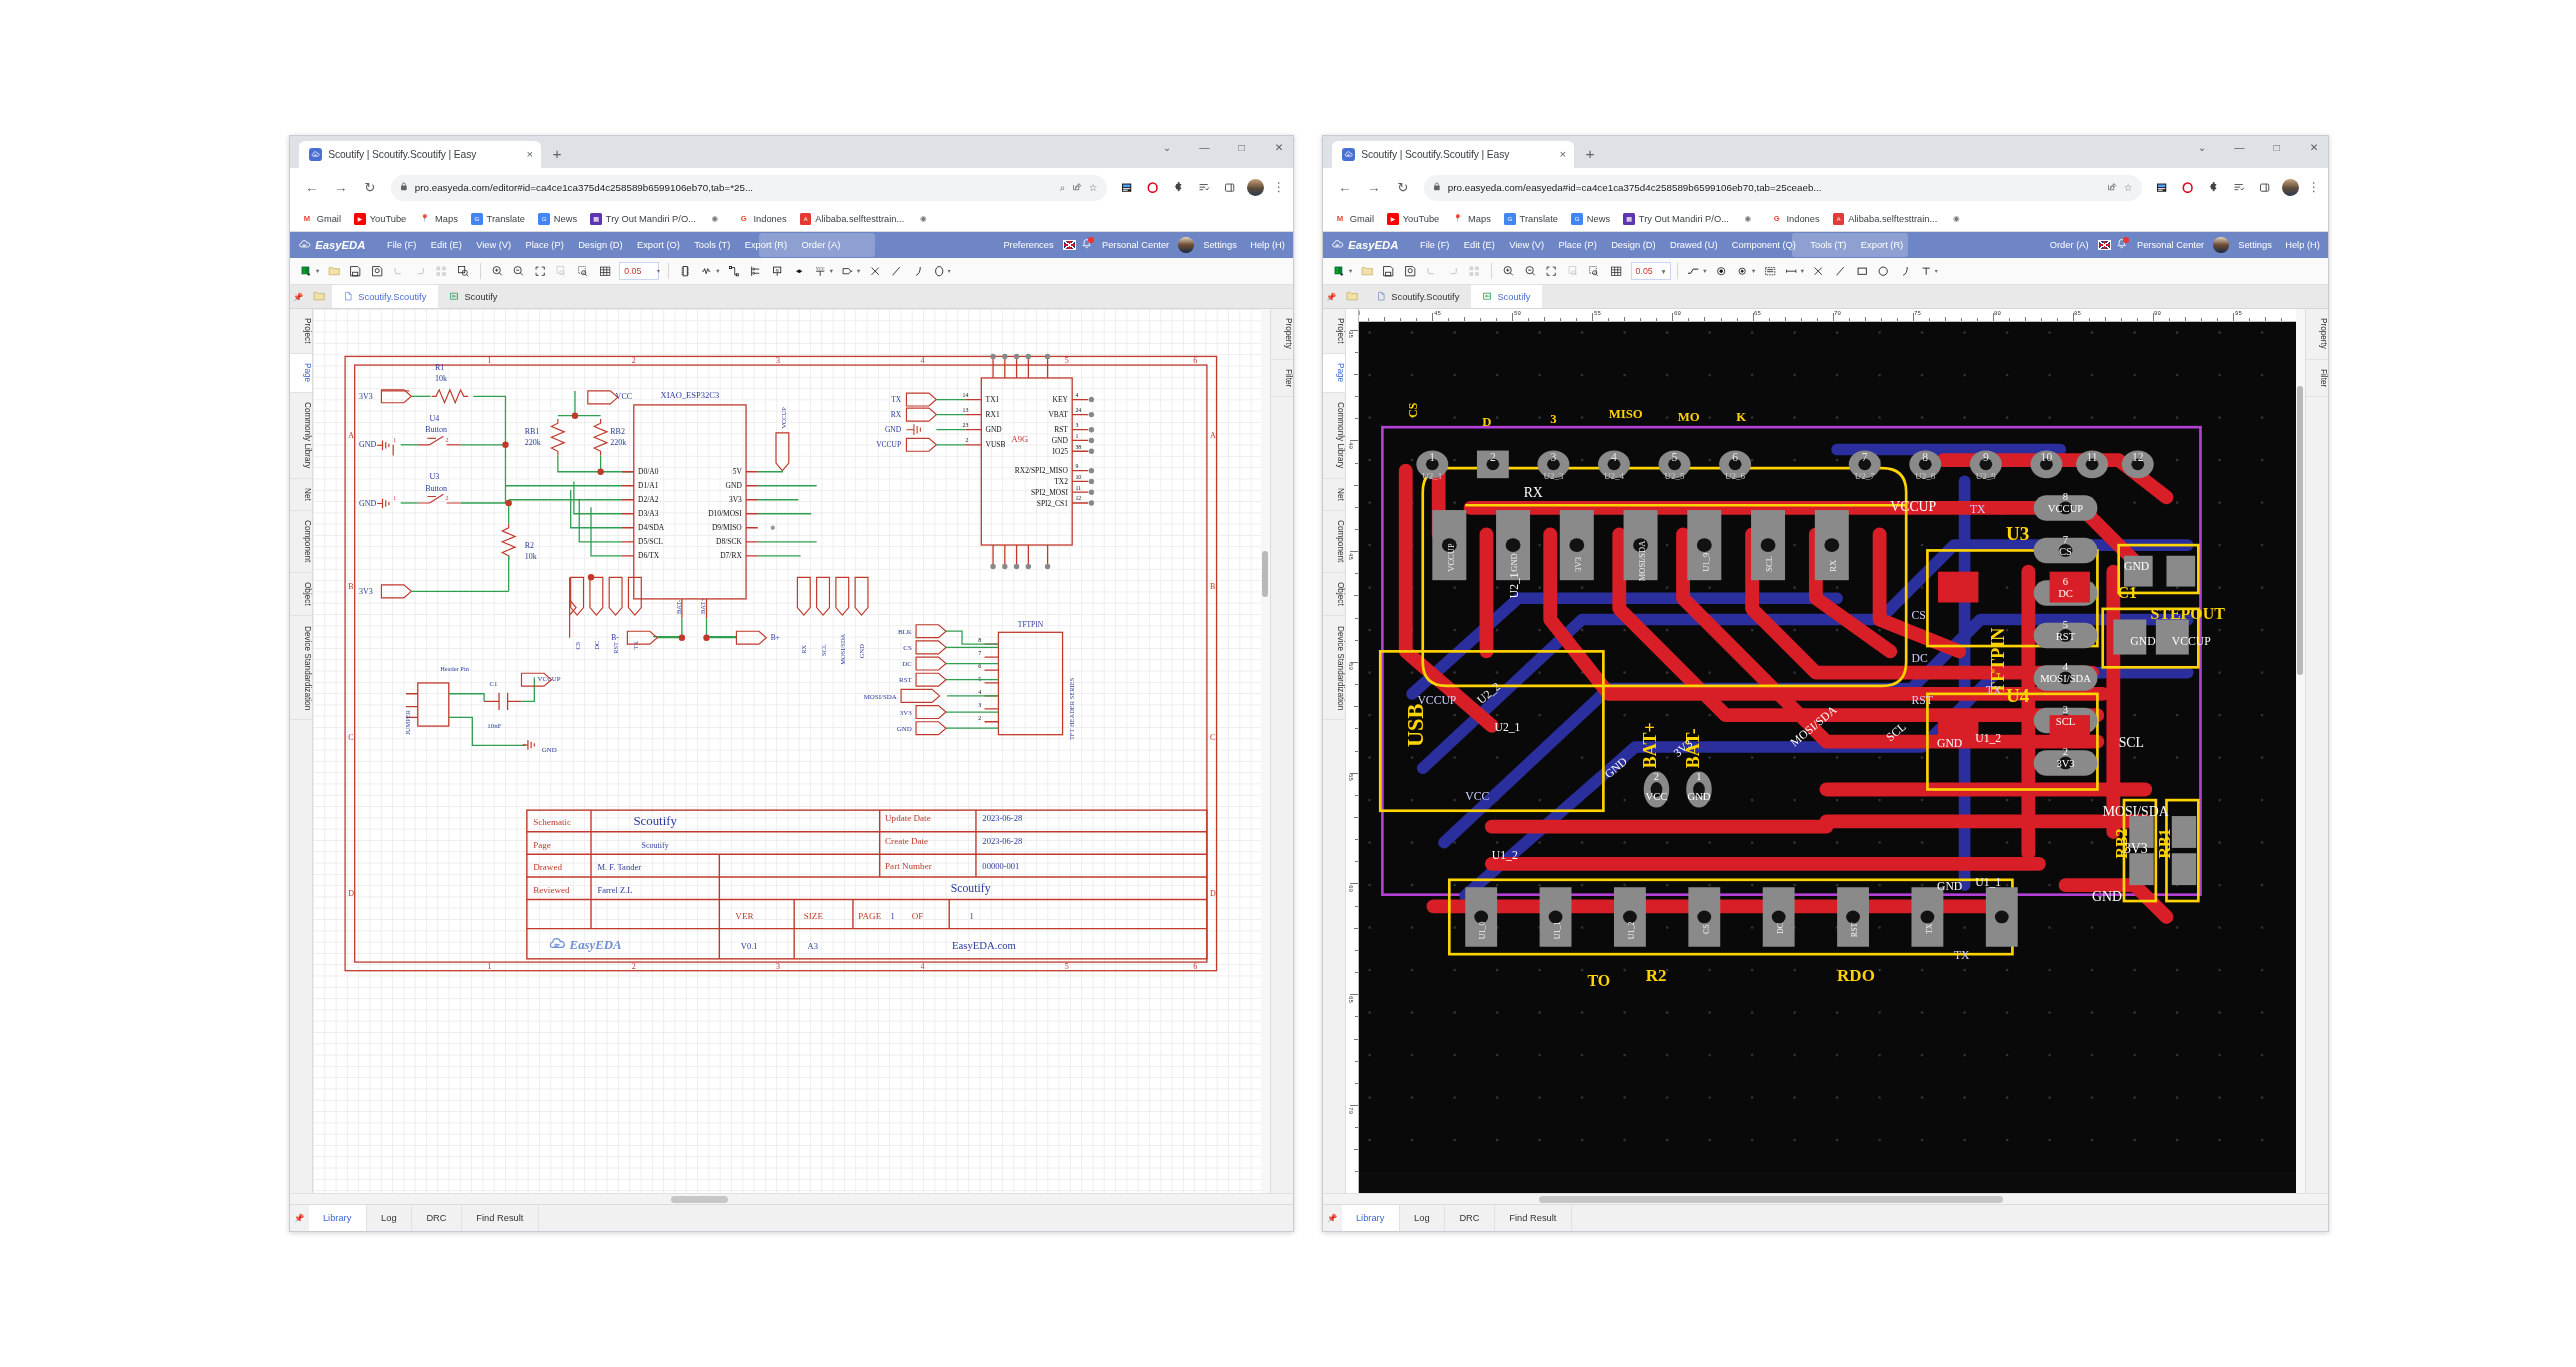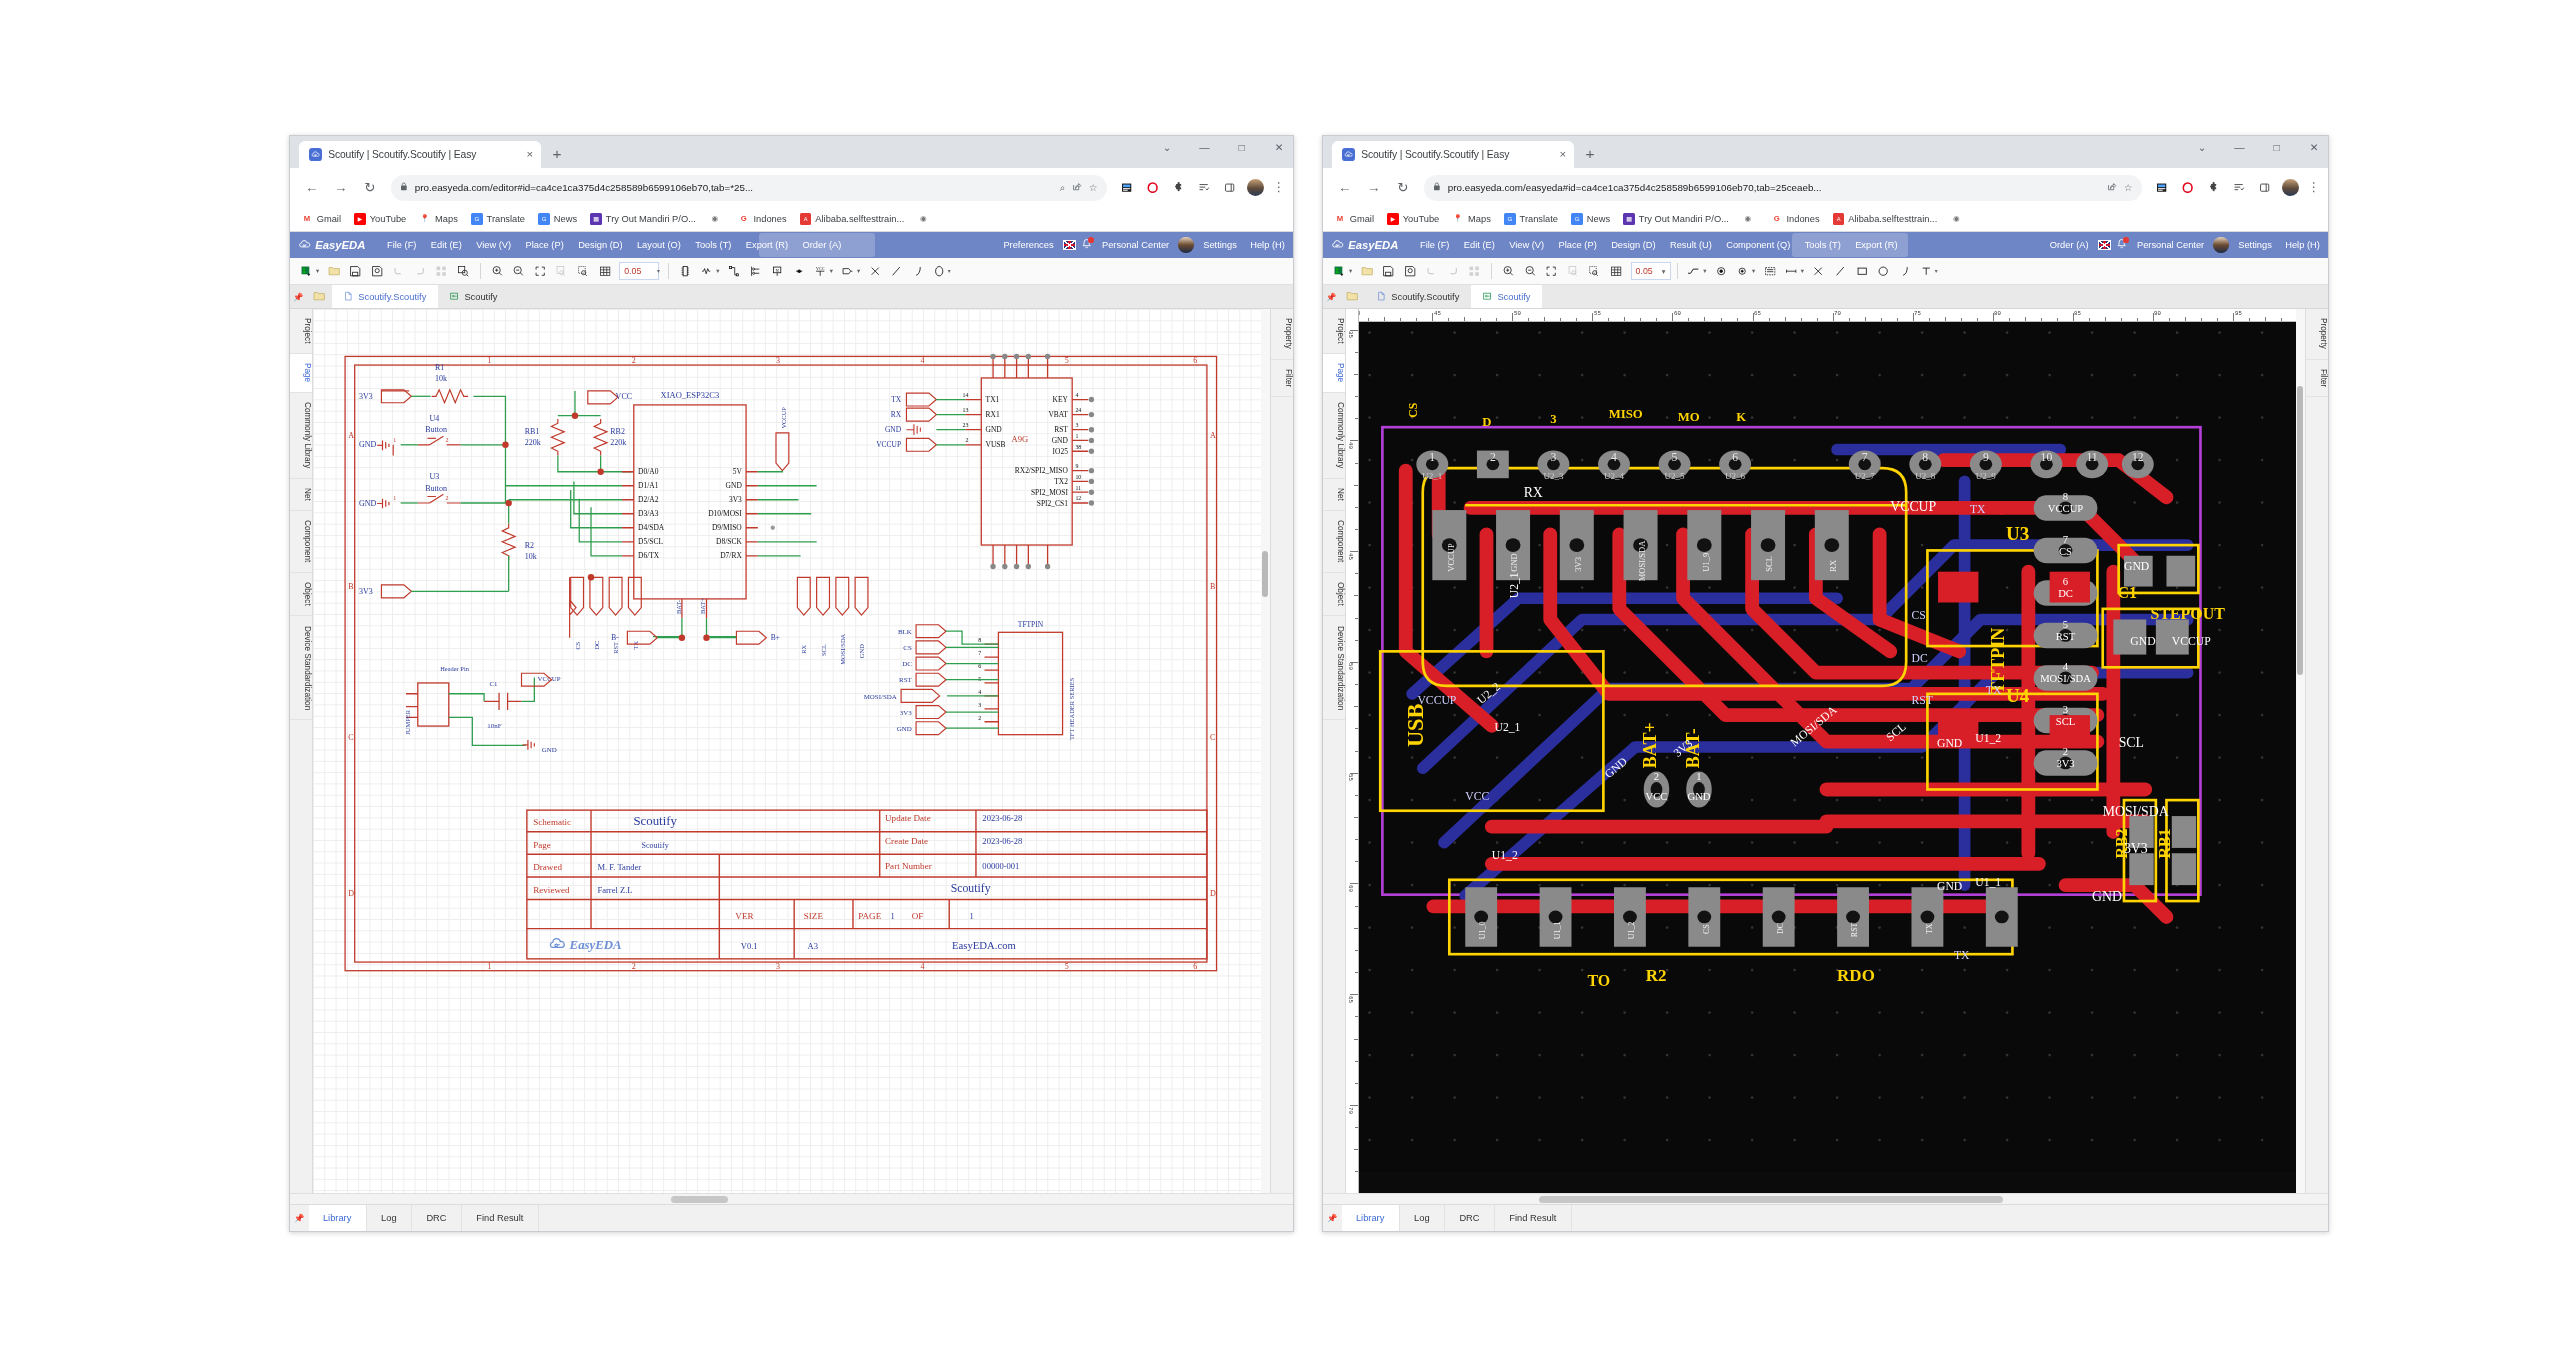--- a/index.html
+++ b/index.html
@@ -279,21 +279,21 @@
               <circle cx="10.5" cy="13.5" r="1.6"></circle>
               <path d="M12 13.2l3.2-.9"></path>
             </svg>
           <span>EasyEDA</span>
         </span>
         <span class="mi">File (F)</span>
         <span class="mi">Edit (E)</span>
         <span class="mi">View (V)</span>
         <span class="mi">Place (P)</span>
         <span class="mi">Design (D)</span>
-        <span class="mi">Layout (O)</span>
+        <span class="mi">Export (O)</span>
         <span class="mi">Tools (T)</span>
         <span class="mi">Export (R)</span>
         <span class="mi">Order (A)</span>
         <div class="eda-right">
           <span class="mi">Preferences</span>
           <span class="flagicon"></span>
           <span class="bellwrap">
             <svg width="11.3" height="11.3" viewBox="0 0 22 22" fill="none" stroke="#fff" stroke-width="1.7">
                 <path d="M11 3a5 5 0 0 0-5 5v4l-2 3h14l-2-3V8a5 5 0 0 0-5-5z"></path>
                 <path d="M9 17a2 2 0 0 0 4 0"></path>
@@ -1070,21 +1070,21 @@
               <circle cx="10.5" cy="13.5" r="1.6"></circle>
               <path d="M12 13.2l3.2-.9"></path>
             </svg>
           <span>EasyEDA</span>
         </span>
         <span class="mi">File (F)</span>
         <span class="mi">Edit (E)</span>
         <span class="mi">View (V)</span>
         <span class="mi">Place (P)</span>
         <span class="mi">Design (D)</span>
-        <span class="mi">Result (U)</span>
+        <span class="mi">Drawed (U)</span>
         <span class="mi">Component (Q)</span>
         <span class="mi">Tools (T)</span>
         <span class="mi">Export (R)</span>
         <div class="eda-right">
           <span class="mi">Order (A)</span>
           <span class="flagicon"></span>
           <span class="bellwrap">
             <svg width="11.3" height="11.3" viewBox="0 0 22 22" fill="none" stroke="#fff" stroke-width="1.7">
                 <path d="M11 3a5 5 0 0 0-5 5v4l-2 3h14l-2-3V8a5 5 0 0 0-5-5z"></path>
                 <path d="M9 17a2 2 0 0 0 4 0"></path>

